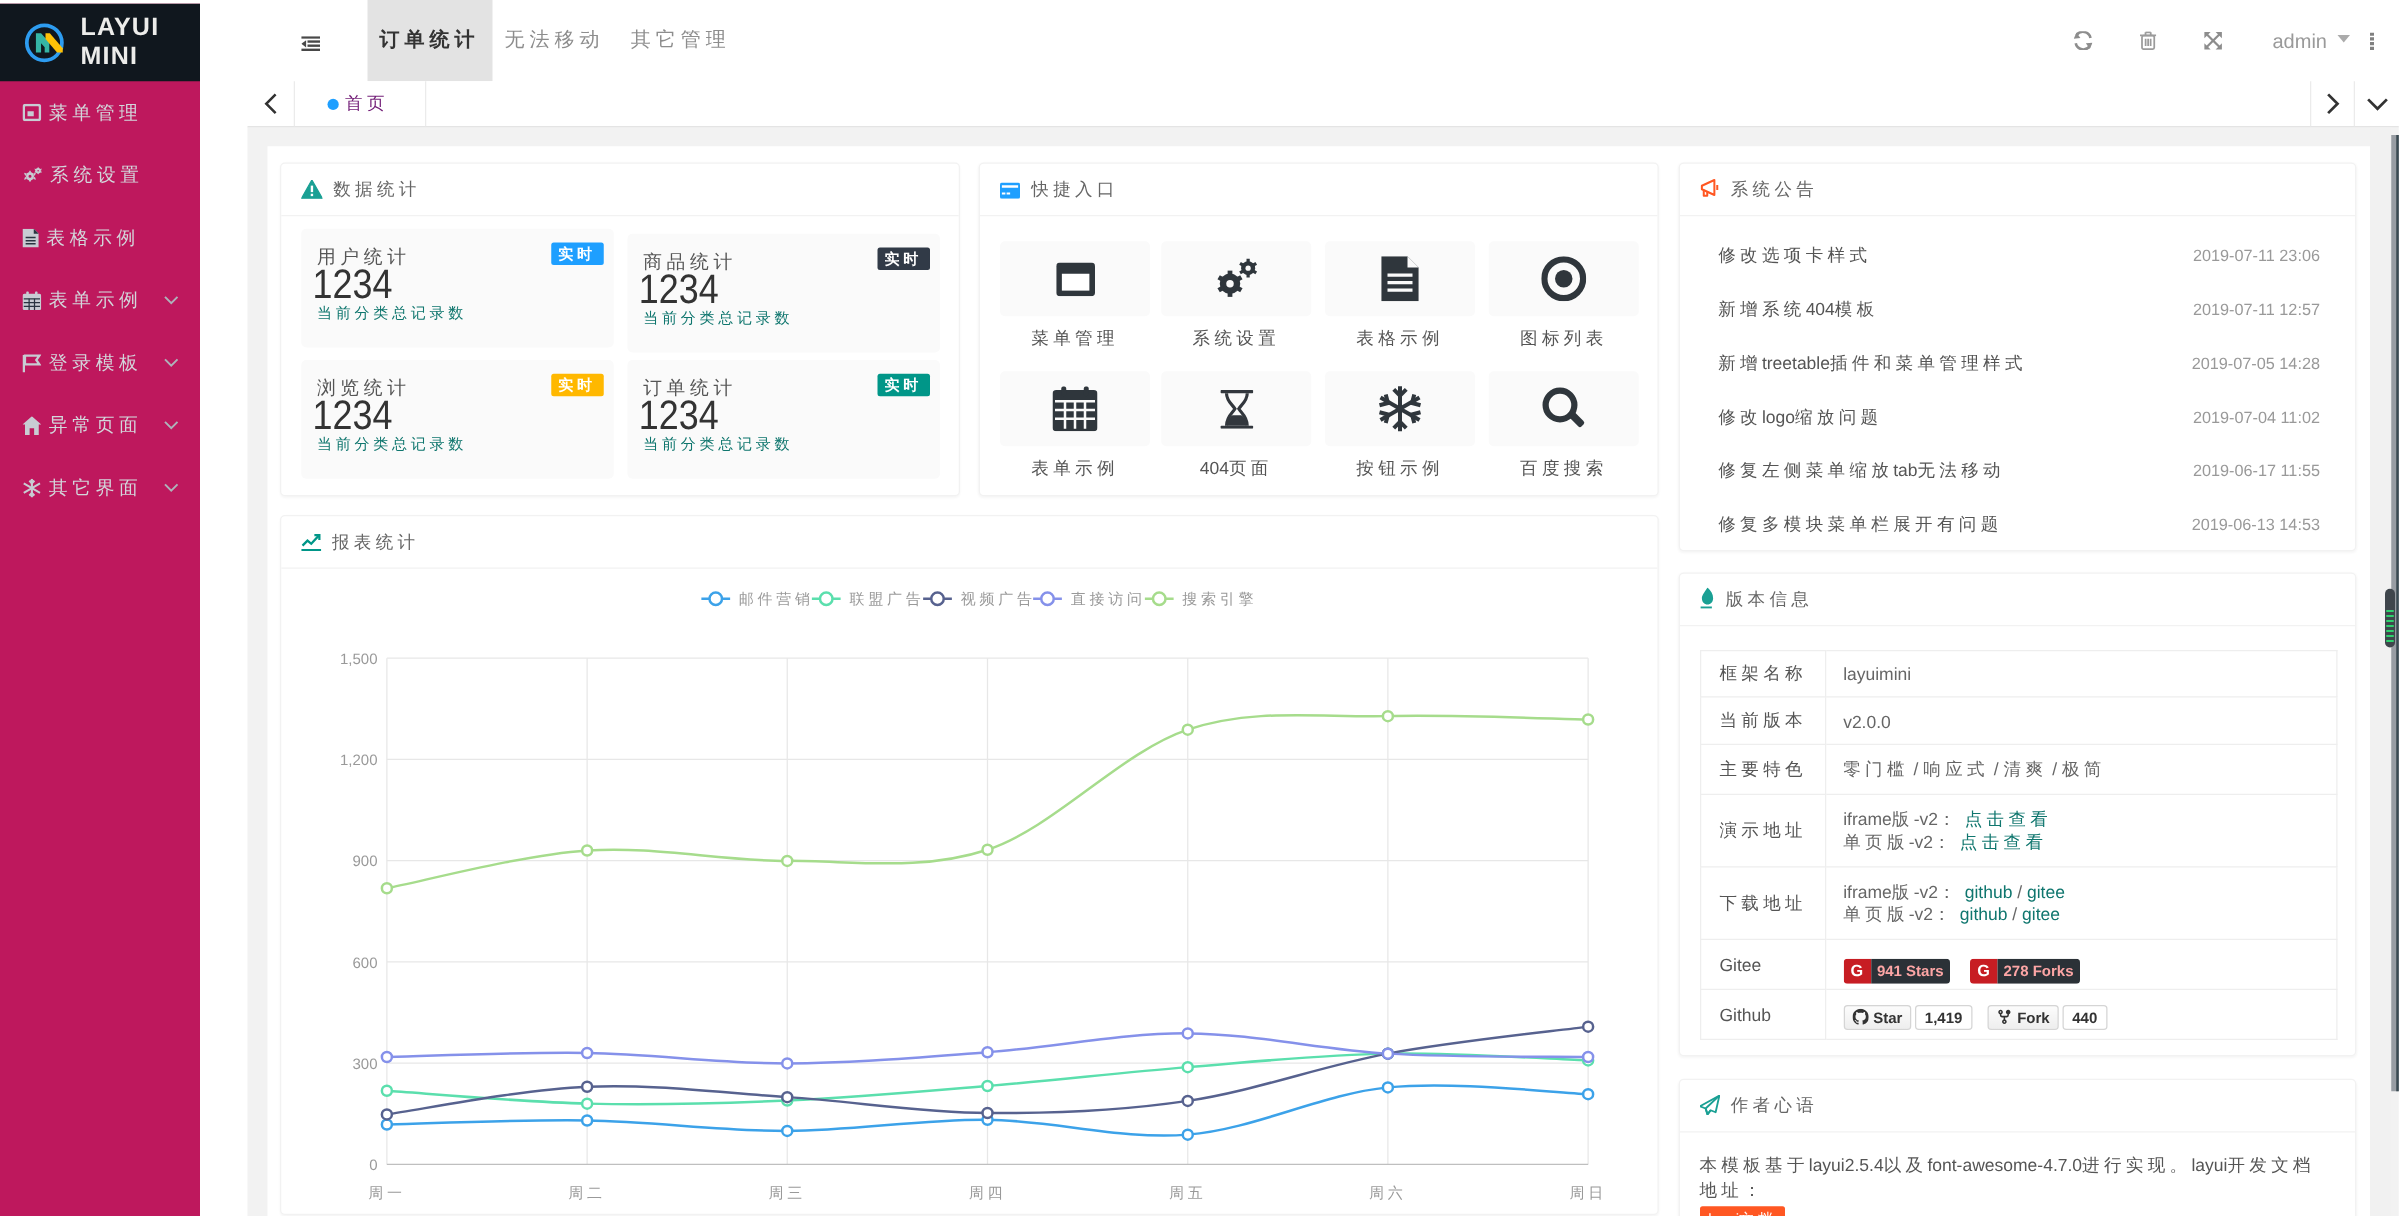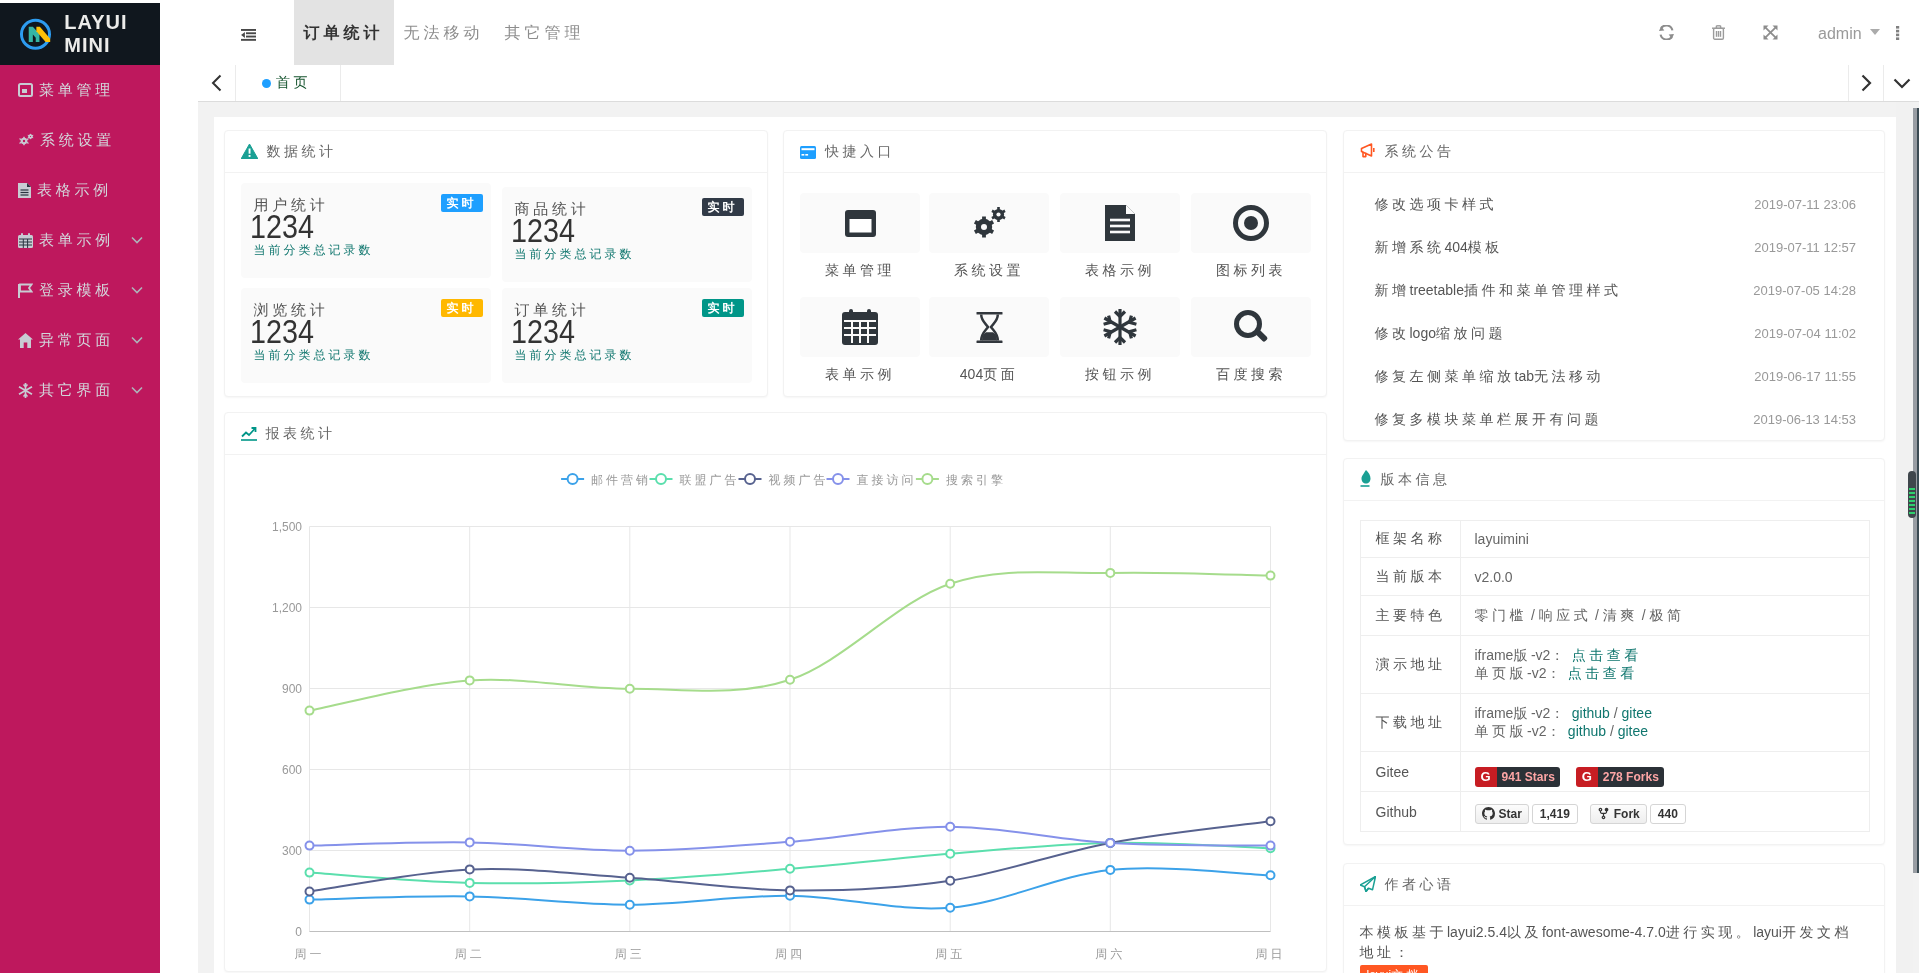--- a/index.html
+++ b/index.html
@@ -25,21 +25,21 @@
 .modtab.active { background:#E3E3E3; color:#333; font-weight:bold; }
 .nicon { position:absolute; top:0; height:65px; display:flex; align-items:center; }
 #admin { position:absolute; left:1620px; top:0; height:65px; line-height:67px; font-size:16px; color:#9A9A9A; }
 .caret { display:inline-block; width:0; height:0; border:5.5px solid transparent; border-top:6.5px solid #ABABAB; vertical-align:-1px; margin-left:8px; }
 
 
 #tabbar { position:absolute; left:198px; top:65px; width:1721px; height:37px; background:#fff; border-bottom:1px solid #DCDCDC; }
 .tbtn { position:absolute; top:0; height:36px; display:flex; align-items:center; justify-content:center; }
 #tab-home { position:absolute; left:37px; top:0; width:106px; height:36px; border-left:1px solid #EBEBEB; border-right:1px solid #EBEBEB; display:flex; align-items:center; }
 #tab-home .dot { width:9px; height:9px; border-radius:50%; background:#1E9FFF; margin-left:26px; margin-right:5px; }
-#tab-home .t { font-size:14px; color:#14532d; }
+#tab-home .t { font-size:14px; color:#701a75; }
 
 
 #content { position:absolute; left:198px; top:102px; width:1721px; height:871px; background:#F2F2F2; }
 #page { position:absolute; left:15.5px; top:14.5px; width:1682px; height:857px; background:#fff; }
 
 .card { position:absolute; background:#fff; border:1px solid #F2F2F2; border-radius:4px; box-shadow:0 1px 2px rgba(0,0,0,.04); }
 .chead { height:42px; line-height:41px; padding-left:16px; border-bottom:1px solid #F2F2F2; font-size:14px; color:#666; }
 .chead svg { vertical-align:-3px; margin-right:9px; }
 
 

